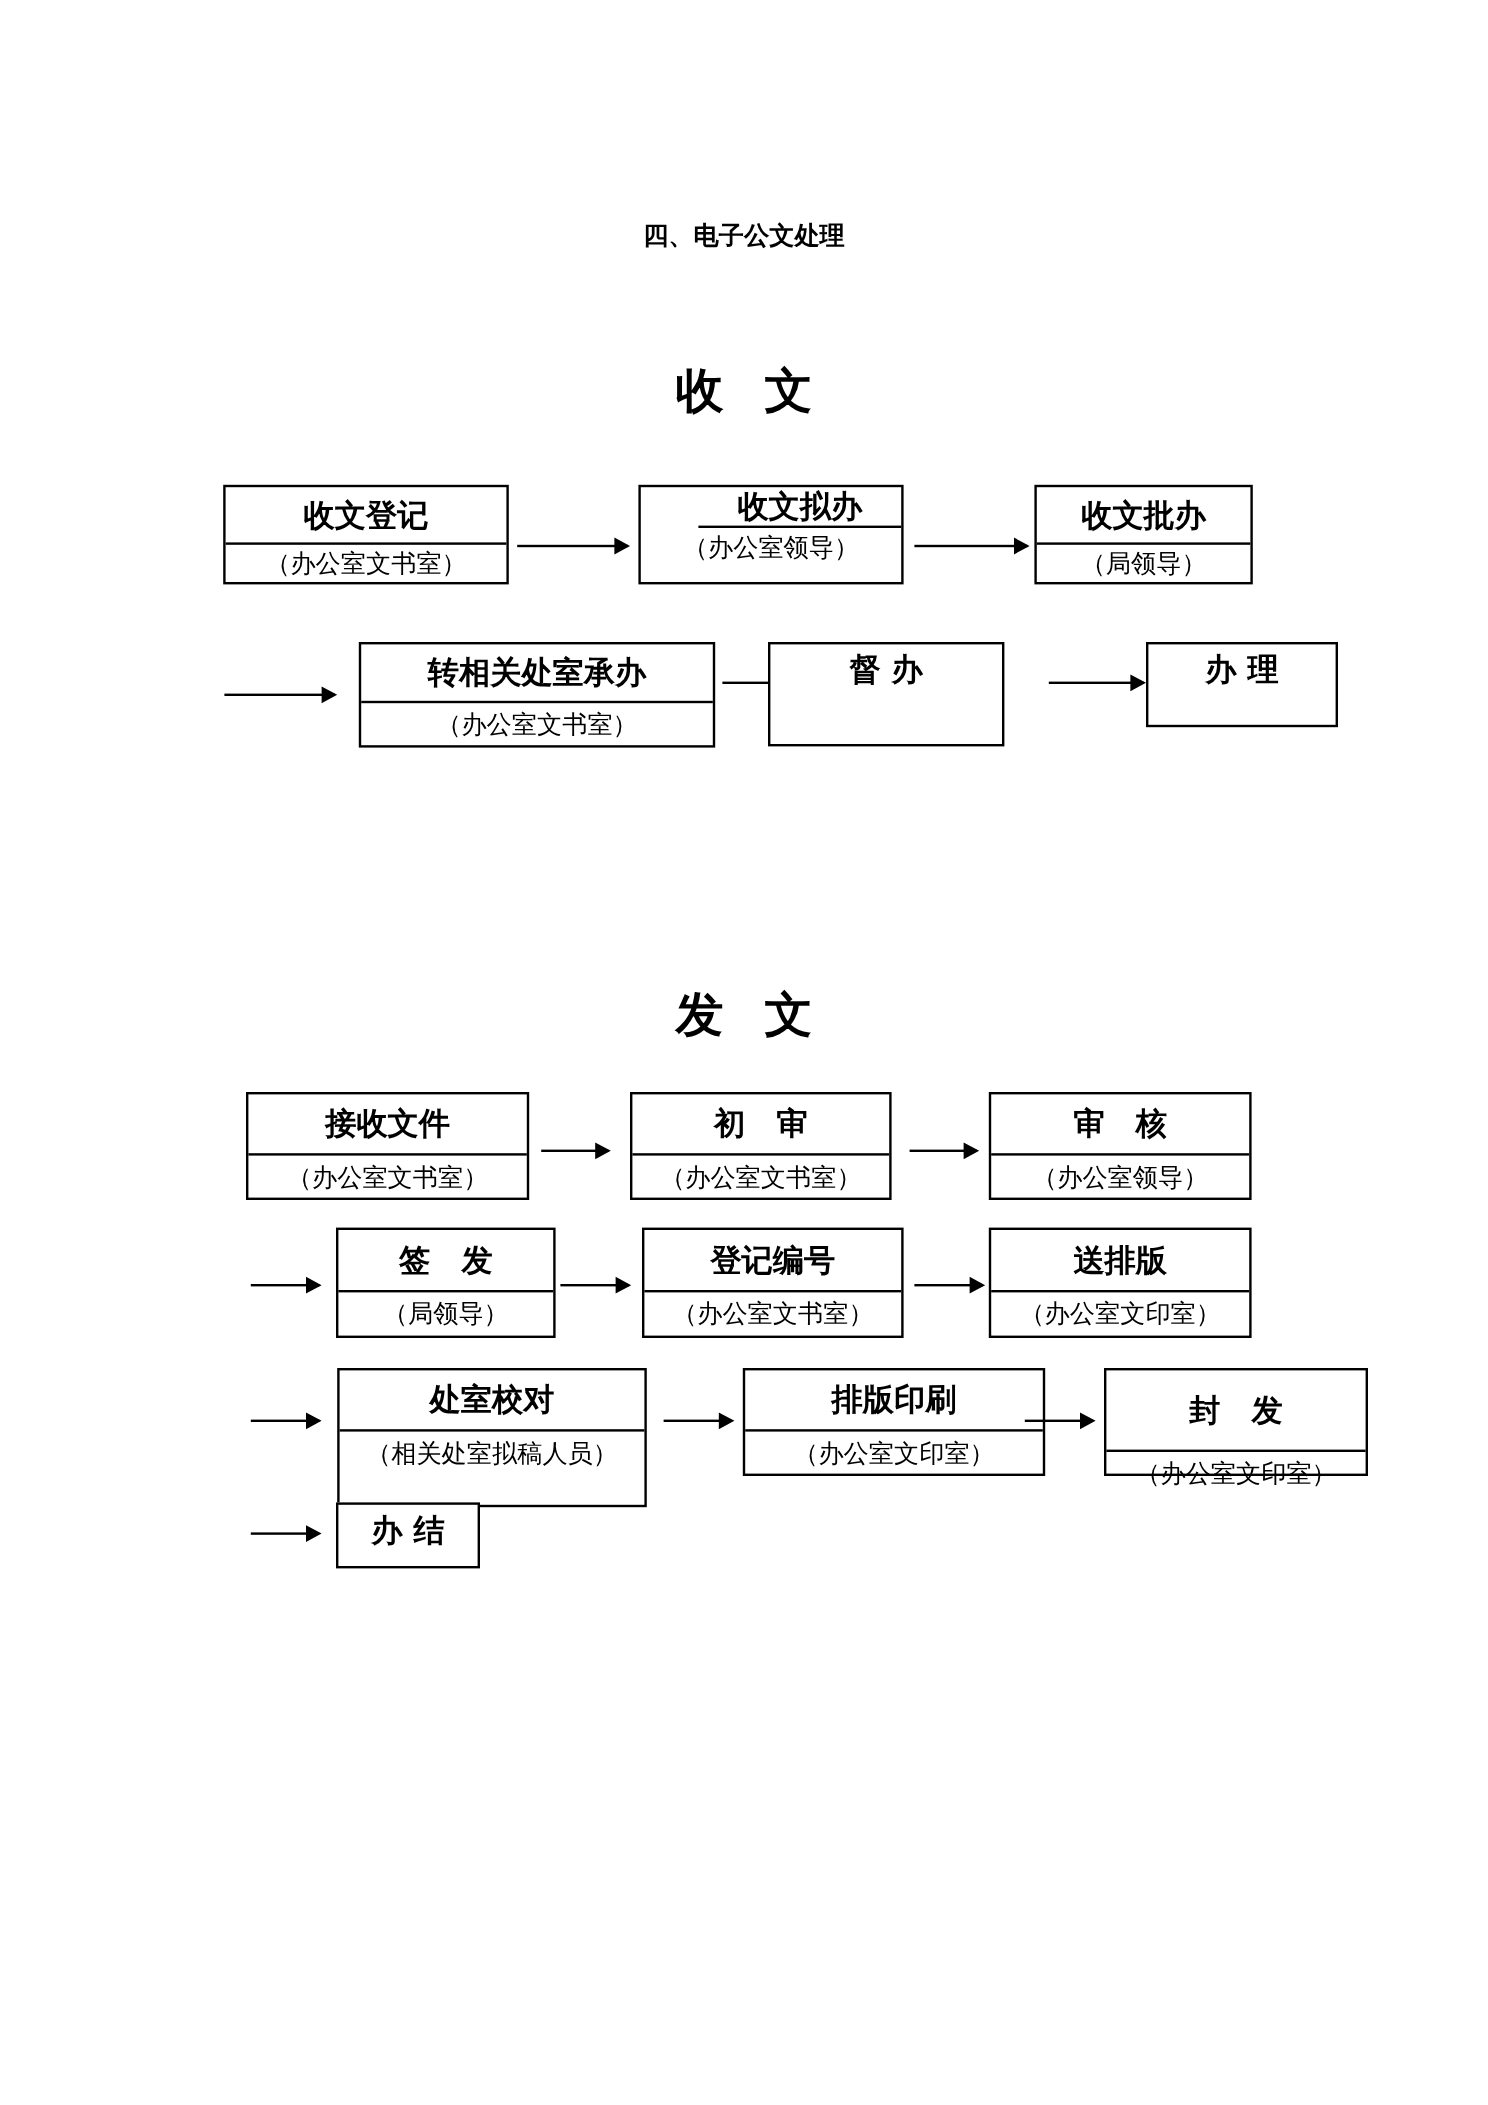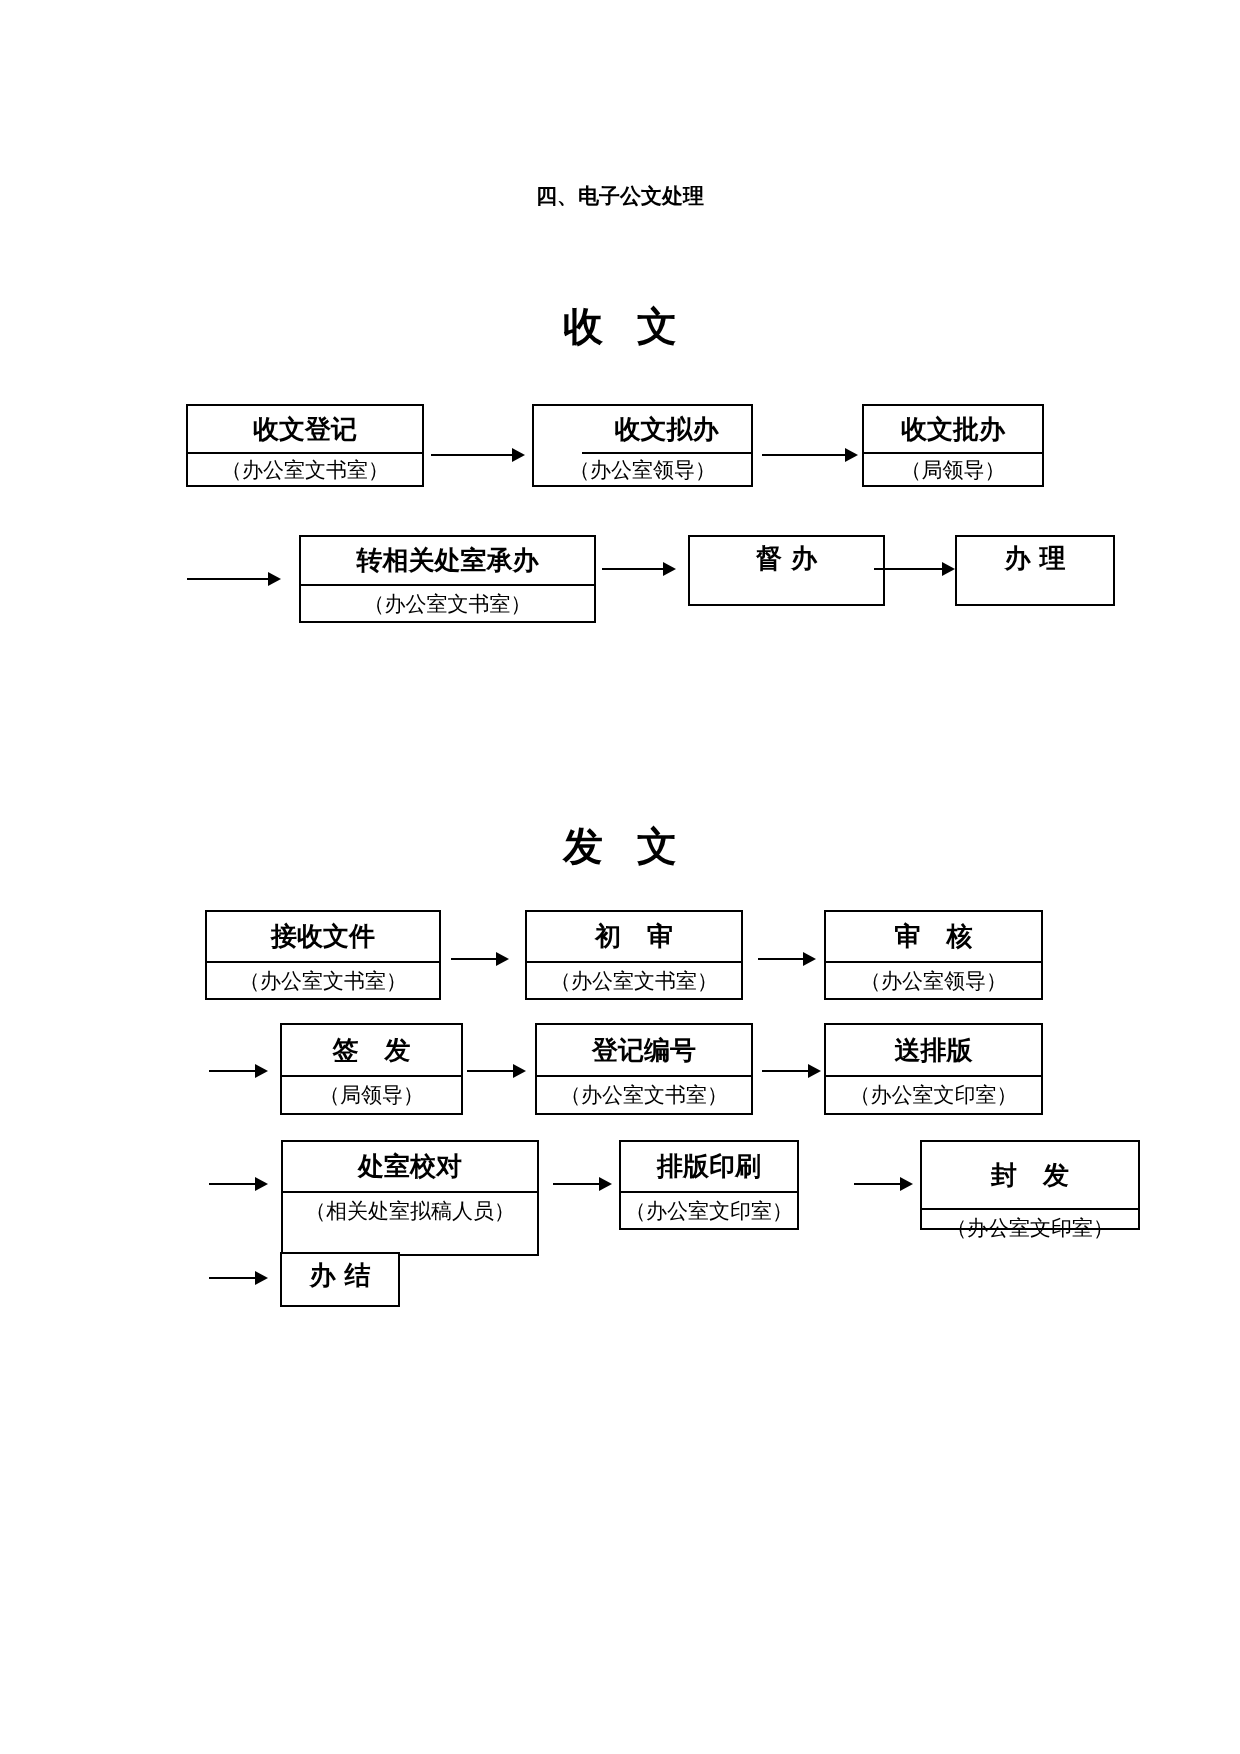--- a/index.html
+++ b/index.html
@@ -26,38 +26,38 @@
 
 <div class="section" style="top:308px;">收文</div>
 
 <div class="box" style="left:186px;top:404px;width:238px;height:83px;">
   <div class="main" style="height:48px;">收文登记</div>
   <div class="sub" style="height:31px;">（办公室文书室）</div>
 </div>
 <div class="arrow" style="left:431px;top:454px;width:92px;"></div>
 
 <div class="box" style="left:532px;top:404px;width:221px;height:83px;">
-  <div class="main" style="height:48px;margin-left:48px;">收文拟办</div>
+  <div class="main" style="height:34px;margin-left:48px;">收文拟办</div>
   <div class="sub" style="height:31px;">（办公室领导）</div>
 </div>
 <div class="arrow" style="left:762px;top:454px;width:94px;"></div>
 
 <div class="box" style="left:862px;top:404px;width:182px;height:83px;">
   <div class="main" style="height:48px;">收文批办</div>
   <div class="sub" style="height:31px;">（局领导）</div>
 </div>
 
 <div class="arrow" style="left:187px;top:578px;width:92px;"></div>
 <div class="box" style="left:299px;top:535px;width:297px;height:88px;">
   <div class="main" style="height:49px;">转相关处室承办</div>
   <div class="sub" style="height:35px;">（办公室文书室）</div>
 </div>
 <div class="arrow" style="left:602px;top:568px;width:72px;"></div>
 
-<div class="box single" style="left:688px;top:535px;width:197px;height:71px;">
+<div class="box single" style="left:640px;top:535px;width:197px;height:87px;">
   <div class="main" style="height:40px;">督 办</div>
 </div>
 <div class="arrow" style="left:874px;top:568px;width:79px;"></div>
 
 <div class="box single" style="left:955px;top:535px;width:160px;height:71px;">
   <div class="main" style="height:40px;">办 理</div>
 </div>
 
 <div class="section" style="top:828px;">发文</div>
 
@@ -96,21 +96,21 @@
   <div class="sub" style="height:36px;">（办公室文印室）</div>
 </div>
 
 <div class="arrow" style="left:209px;top:1183px;width:57px;"></div>
 <div class="box" style="left:281px;top:1140px;width:258px;height:116px;">
   <div class="main" style="height:51px;">处室校对</div>
   <div class="sub" style="height:35px;">（相关处室拟稿人员）</div>
 </div>
 <div class="arrow" style="left:553px;top:1183px;width:57px;"></div>
 
-<div class="box" style="left:619px;top:1140px;width:180px;height:90px;">
+<div class="box" style="left:619px;top:1140px;width:252px;height:90px;">
   <div class="main" style="height:51px;">排版印刷</div>
   <div class="sub" style="height:35px;">（办公室文印室）</div>
 </div>
 <div class="arrow" style="left:854px;top:1183px;width:57px;"></div>
 
 <div class="box" style="left:920px;top:1140px;width:220px;height:90px;">
   <div class="main" style="height:68px;">封　发</div>
   <div class="sub" style="height:35px;">（办公室文印室）</div>
 </div>
 

